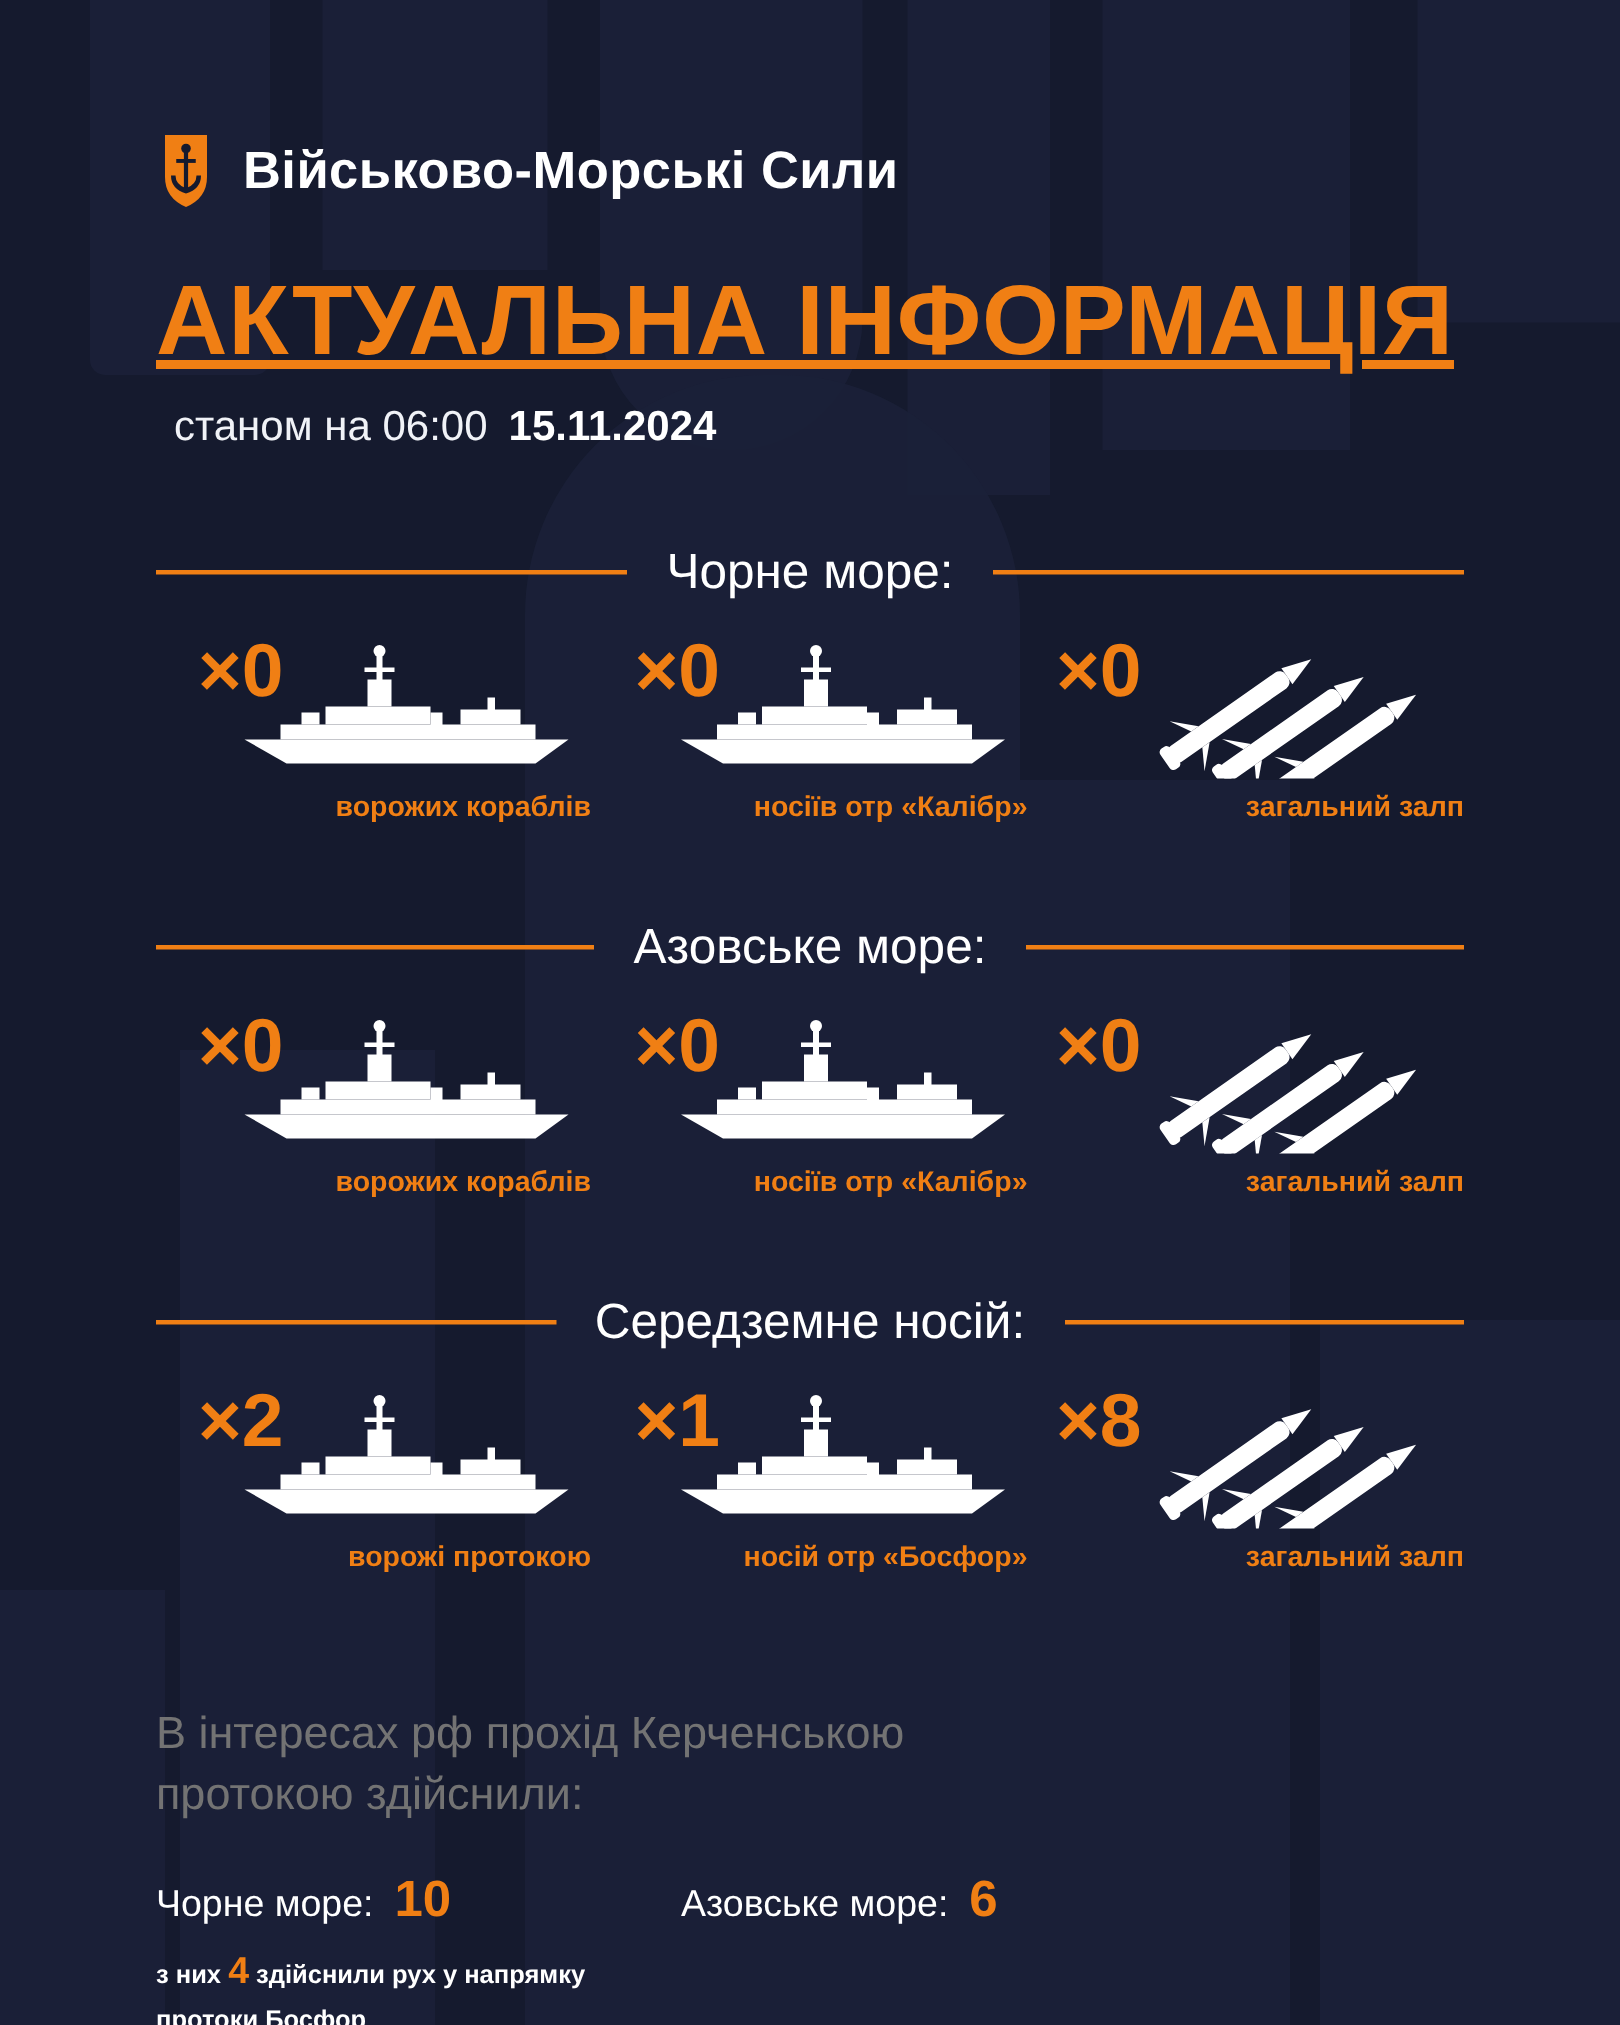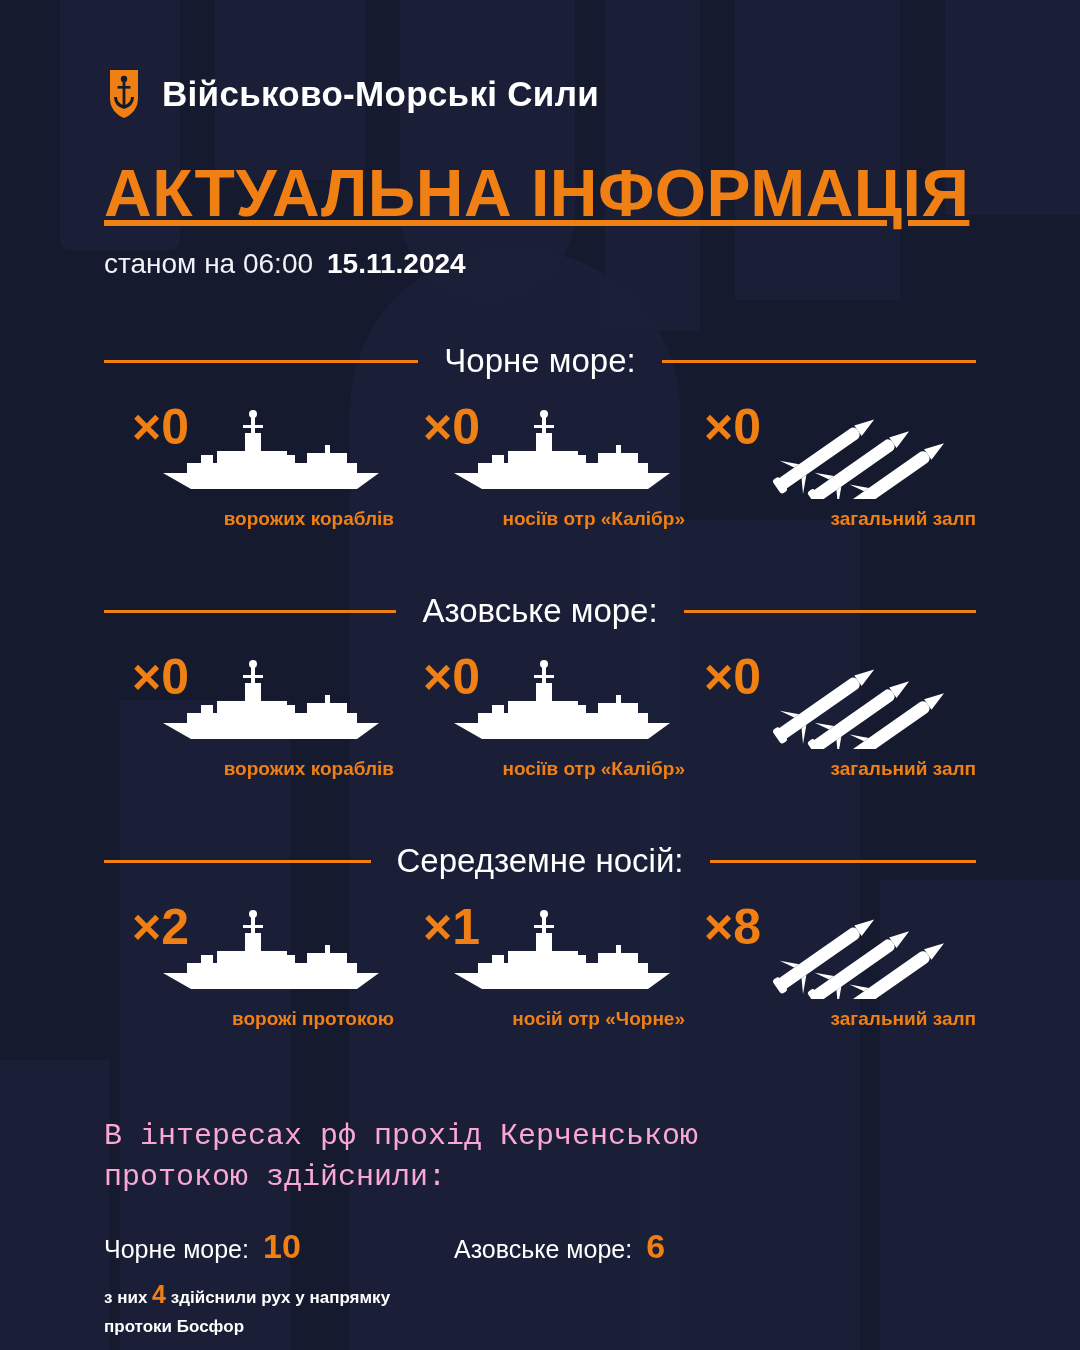--- a/index.html
+++ b/index.html
@@ -32,21 +32,21 @@
   .bg-b10 { left: 0;    top: 1060px; width: 110px; height: 290px; }
   .bg-b11 { left: 880px; top: 880px; width: 200px; height: 470px; }
 
   .page { position: relative; z-index: 2; padding: 0 104px; }
 
   
   .brand {
     display: flex;
     align-items: center;
     gap: 18px;
-    padding-top: 68px;
+    padding-top: 88px;
   }
   .anchor-badge {
     width: 40px; height: 52px;
     display: flex; align-items: center; justify-content: center;
   }
   .brand-title {
     color: #ffffff;
     font-size: 35px;
     font-weight: bold;
     letter-spacing: .3px;
@@ -61,20 +61,21 @@
     line-height: 1;
     text-decoration: underline;
   }
 
   .subtitle {
     margin-top: 22px;
     font-size: 28px;
     display: flex;
     align-items: baseline;
     gap: 14px;
+    margin-left: 12px;
   }
   .subtitle .asof { color: #f0f2f7; font-weight: normal; }
   .subtitle .date { color: #ffffff; font-weight: bold; }
 
   
   .section { margin-top: 62px; }
   .section:first-of-type { margin-top: 76px; }
 
   .sec-head {
     display: flex;
@@ -121,25 +122,24 @@
     color: #f07f14;
     font-size: 19px;
     font-weight: bold;
     margin-top: 2px;
     text-align: right;
   }
 
   
   .strait { margin-top: 86px; }
   .strait-head {
-    color: #f9a8d4;
+    color: #737373;
     font-size: 30px;
     line-height: 1.35;
     max-width: 620px;
-    font-family: Liberation Mono, monospace;
   }
   .strait-cols {
     margin-top: 30px;
     display: flex;
   }
   .strait-col:first-child { width: 350px; }
 
   .sc-top {
     display: flex;
     align-items: baseline;
@@ -415,21 +415,21 @@
               <rect x="88" y="30" width="16" height="18"></rect>
               <rect x="94" y="14" width="4" height="17"></rect>
               <rect x="86" y="22" width="20" height="3"></rect>
               <circle cx="96" cy="11" r="4"></circle>
               <rect x="130" y="52" width="8" height="9"></rect>
               <rect x="168" y="42" width="5" height="9"></rect>
               <rect x="44" y="52" width="12" height="8"></rect>
             </g>
           </svg>
         </div>
-        <div class="card-label">носій отр «Чорне»</div>
+        <div class="card-label">носій отр «Босфор»</div>
       </div>
 
       <div class="card card-3">
         <div class="card-visual">
           <span class="count">×8</span>
           <svg class="art" viewBox="0 0 230 96">
             <g fill="#ffffff">
               <g transform="rotate(-35 60 70)">
                 <rect x="30" y="58" width="96" height="13" rx="5"></rect>
                 <path d="M126 58 L146 64.5 L126 71 Z"></path>

